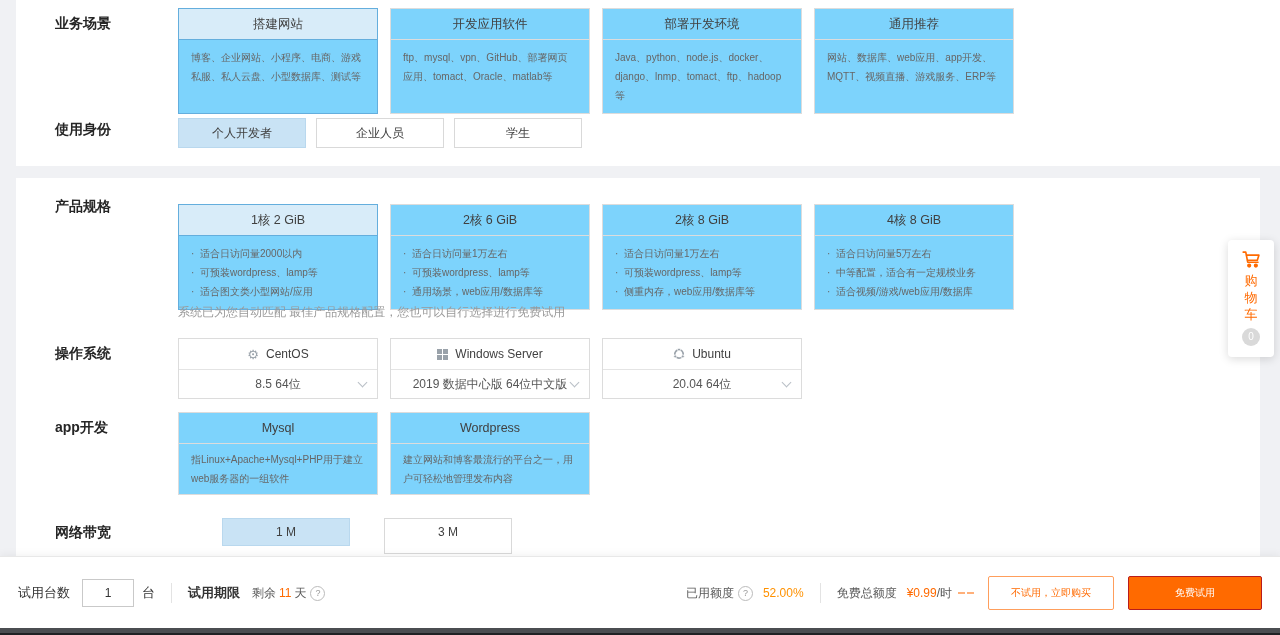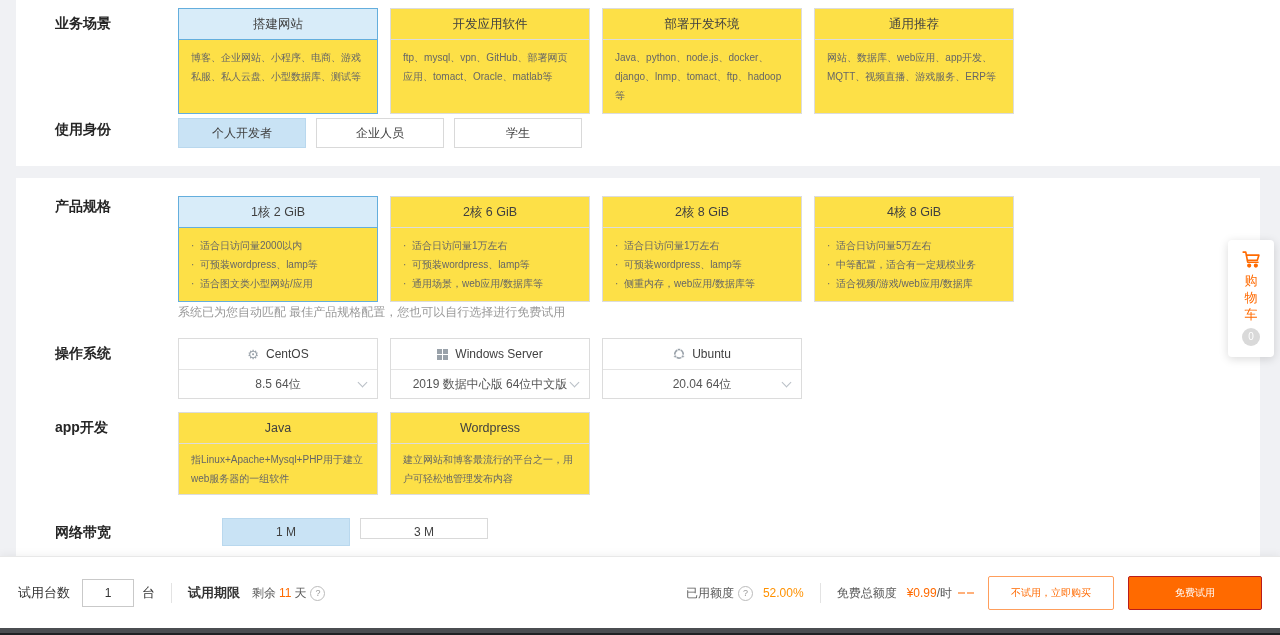--- a/index.html
+++ b/index.html
@@ -9,21 +9,21 @@
     font-family:"Liberation Sans","DejaVu Sans",sans-serif;
     font-size:12px;color:#333;
   }
   .panel{position:absolute;left:16px;width:1244px;background:#fff;}
   #panel-top{top:0;height:166px;padding-left:44px;}
   #panel-main{top:178px;height:378px;}
   .row-label{position:absolute;left:39px;font-size:14px;font-weight:bold;color:#262626;}
 
   
   .card-row{position:absolute;left:162px;display:flex;gap:12px;}
-  .sel-card{width:200px;border:1px solid #dcdcdc;background:#fde047;box-sizing:border-box;cursor:pointer;}
+  .sel-card{width:200px;border:1px solid #dcdcdc;background:#7dd3fc;box-sizing:border-box;cursor:pointer;}
   .sel-card .card-head{height:30px;line-height:30px;text-align:center;color:#404040;font-size:12.5px;border-bottom:1px solid #dcdcdc;}
   .sel-card.selected{border-color:#64aedd;}
   .sel-card.selected .card-head{background:#d8ecf9;border-bottom-color:#64aedd;}
   .card-body{padding:8px 12px;color:#666;line-height:19px;font-size:10px;}
   .bullets .b{display:block;position:relative;padding-left:9px;}
   .bullets .b::before{content:"·";position:absolute;left:0;color:#666;}
 
   
   .pill{width:128px;height:30px;line-height:28px;text-align:center;border:1px solid #d9d9d9;background:#fff;box-sizing:border-box;color:#404040;cursor:pointer;}
   .pill.selected{background:#c9e3f5;border-color:#b9d8ee;}
@@ -91,21 +91,21 @@
   <div class="row-label" style="top:121px;">使用身份</div>
   <div class="pill-row" style="top:118px;">
     <div class="pill selected">个人开发者</div>
     <div class="pill">企业人员</div>
     <div class="pill">学生</div>
   </div>
 </div>
 
 <div class="panel" id="panel-main">
   <div class="row-label" style="top:20px;">产品规格</div>
-  <div class="card-row" style="top:18px;align-items:center;">
+  <div class="card-row" style="top:26px;align-items:center;">
     <div class="sel-card selected">
       <div class="card-head">1核 2 GiB</div>
       <div class="card-body bullets">
         <span class="b">适合日访问量2000以内</span>
         <span class="b">可预装wordpress、lamp等</span>
         <span class="b">适合图文类小型网站/应用</span>
       </div>
     </div>
     <div class="sel-card">
       <div class="card-head">2核 6 GiB</div>
@@ -174,33 +174,33 @@
       <div class="os-select">
         <span>20.04 64位</span>
         <i class="chev"></i>
       </div>
     </div>
   </div>
 
   <div class="row-label" style="top:241px;">app开发</div>
   <div class="card-row" style="top:234px;">
     <div class="sel-card">
-      <div class="card-head">Java</div>
+      <div class="card-head">Mysql</div>
       <div class="card-body" style="padding:6px 12px;">指Linux+Apache+Mysql+PHP用于建立web服务器的一组软件</div>
     </div>
     <div class="sel-card">
       <div class="card-head">Wordpress</div>
       <div class="card-body" style="padding:6px 12px;">建立网站和博客最流行的平台之一，用户可轻松地管理发布内容</div>
     </div>
   </div>
 
   <div class="row-label" style="top:346px;">网络带宽</div>
   <div class="pill-row" style="top:340px;padding-left:44px;">
     <div class="pill selected" style="height:28px;line-height:26px;">1 M</div>
-    <div class="pill" style="height:21px;line-height:26px;">3 M</div>
+    <div class="pill" style="height:36px;line-height:26px;margin-left:24px;">3 M</div>
   </div>
 </div>
 
 <div id="cart">
   <svg width="22" height="22" viewBox="0 0 24 24" fill="none" stroke="#ff6a00" stroke-width="1.8" stroke-linecap="round" stroke-linejoin="round">
     <path d="M3.5 4.5h2.8l2.1 11H19.6"></path>
     <path d="M7.2 7.8h13.4l-1.7 5.6H8.3"></path>
     <circle cx="10" cy="19.2" r="1.4" fill="#ff6a00"></circle>
     <circle cx="17.3" cy="19.2" r="1.4" fill="#ff6a00"></circle>
   </svg>

